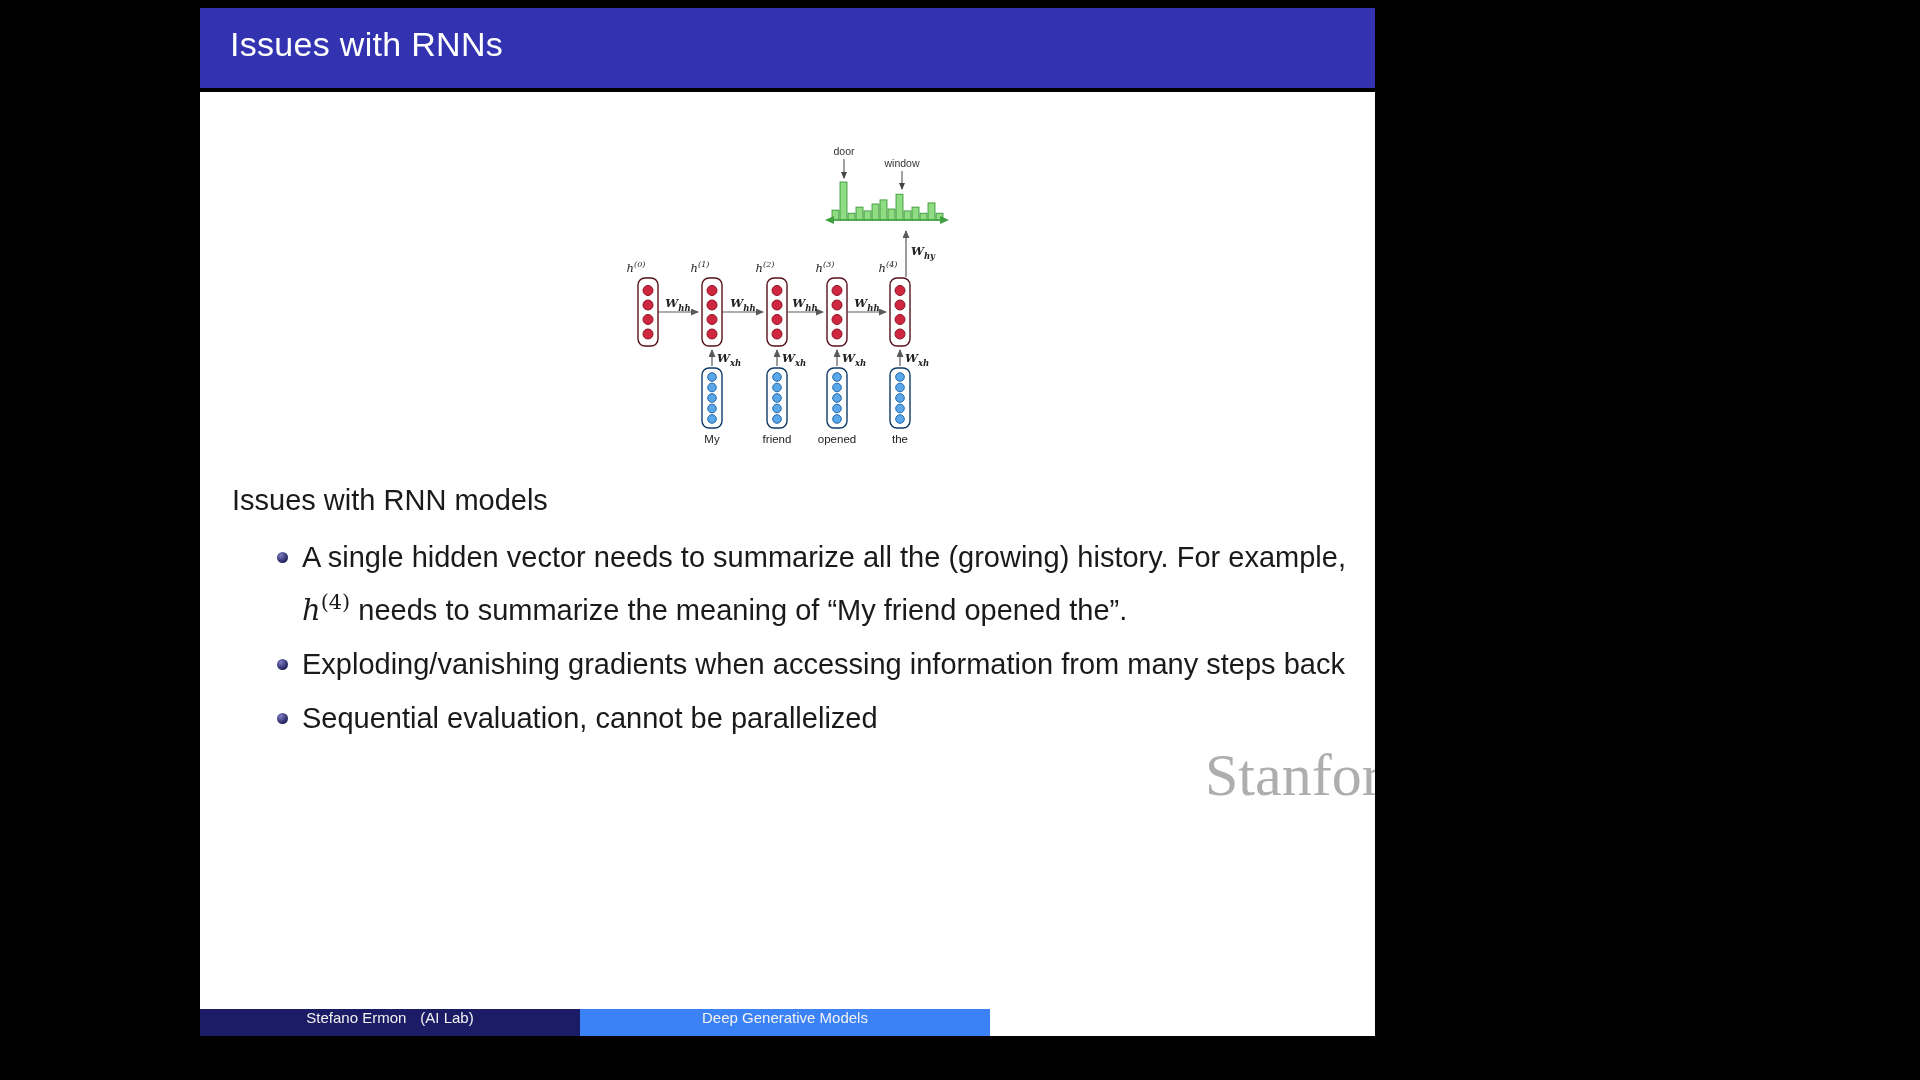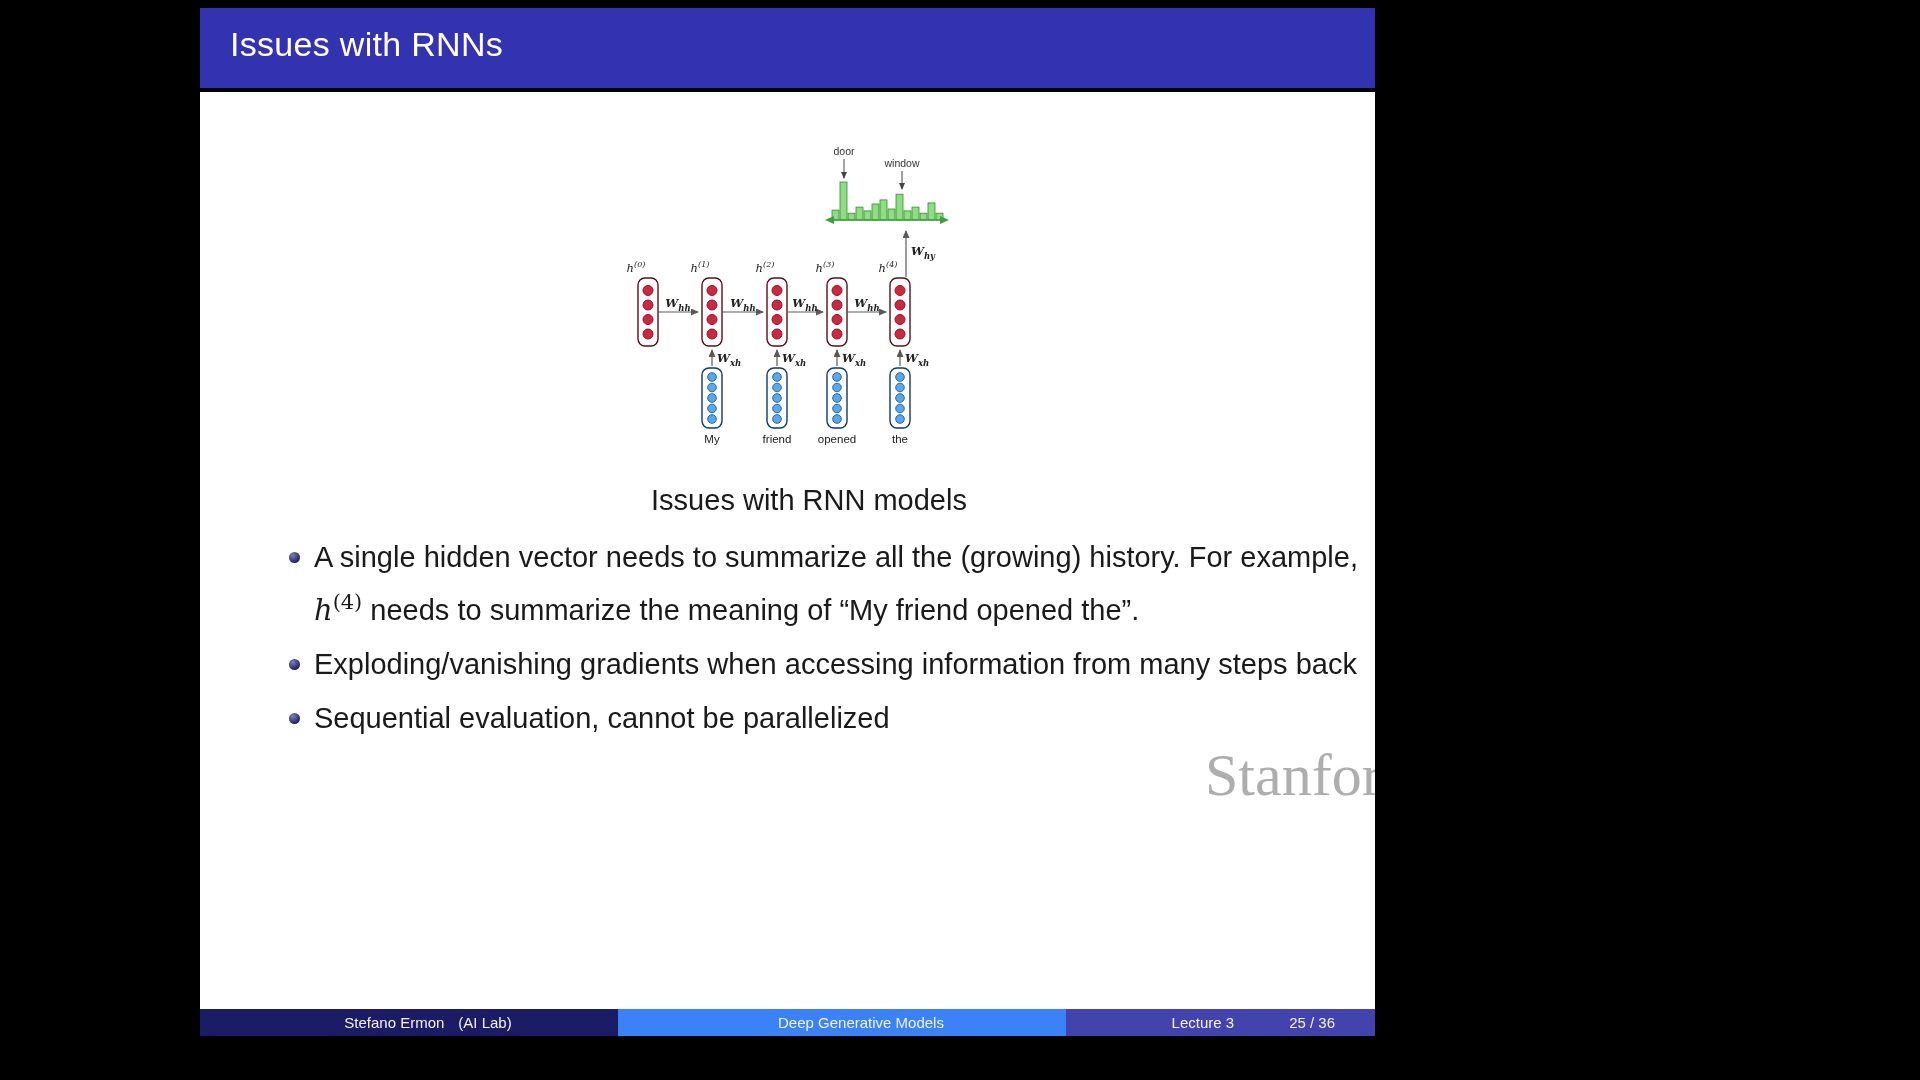--- a/index.html
+++ b/index.html
@@ -38,24 +38,24 @@
   .annot-line { stroke: #444; stroke-width: 1; }
   .hist-bar { fill: #90dc82; stroke: #2f8f2f; stroke-width: 0.8; }
   .mlabel { font-family: "DejaVu Serif", serif; font-style: italic; font-size: 11.5px; fill: #222; }
   .wlabel { font-family: "DejaVu Serif", serif; font-style: italic; font-weight: bold; font-size: 11.5px; fill: #222; }
   .word   { font-family: "Liberation Sans", sans-serif; font-size: 11.5px; fill: #222; }
   .annot  { font-family: "Liberation Sans", sans-serif; font-size: 10.5px; fill: #333; }
   
   #content { position: absolute; left: 32px; top: 470px; z-index: 2; }
   #intro {
     margin: 0 0 12px 0;
-    font-size: 29px; color: #1a1a1a; line-height: 45px; text-align: center;
+    font-size: 29px; color: #1a1a1a; line-height: 45px;
   }
   #bullets {
-    list-style: none; margin: 12px; padding: 0 0 0 70px; width: 1060px;
+    list-style: none; margin: 0; padding: 0 0 0 70px; width: 1060px;
   }
   #bullets li {
     position: relative; margin: 0 0 9px 0;
     font-size: 29px; color: #1a1a1a; line-height: 45px;
   }
   #bullets li::before {
     content: ""; position: absolute; left: -25px; top: 17px;
     width: 11px; height: 11px; border-radius: 50%;
     background: radial-gradient(circle at 35% 30%, #7d7dc4, #20205c 72%);
   }
@@ -66,21 +66,21 @@
     position: absolute; left: 1005px; top: 733px; z-index: 1;
     font-family: "Liberation Serif", serif; font-size: 60px;
     color: #9a9a9a; opacity: 0.8; white-space: nowrap;
   }
   
   #footer {
     position: absolute; left: 0; right: 0; bottom: 0; height: 27px;
     display: flex; z-index: 3;
     color: #f2f2f2; font-size: 15px;
   }
-  .fseg { display: flex; align-items: center; justify-content: center; padding-left: 38px; }
+  .fseg { display: flex; justify-content: center; }
   .f1 { width: 380px; background: #1c1c66; gap: 14px; }
   .f2 { width: 410px; background: #3b82f6; }
   .f3 { flex: 1; background: #4343ae; justify-content: flex-end; gap: 55px; padding-right: 40px; }
 </style>
 </head>
 <body>
 
 <div id="stage">
   <div id="slide">
 
@@ -239,20 +239,16 @@
     </div>
 
     <div id="footer">
       <div class="fseg f1">
         <span>Stefano Ermon</span>
         <span>(AI Lab)</span>
       </div>
       <div class="fseg f2">
         <span>Deep Generative Models</span>
       </div>
-      <div class="fseg f3">
-        <span>Lecture 3</span>
-        <span>25 / 36</span>
-      </div>
     </div>
 
   </div>
 </div>
 
 </body></html>

